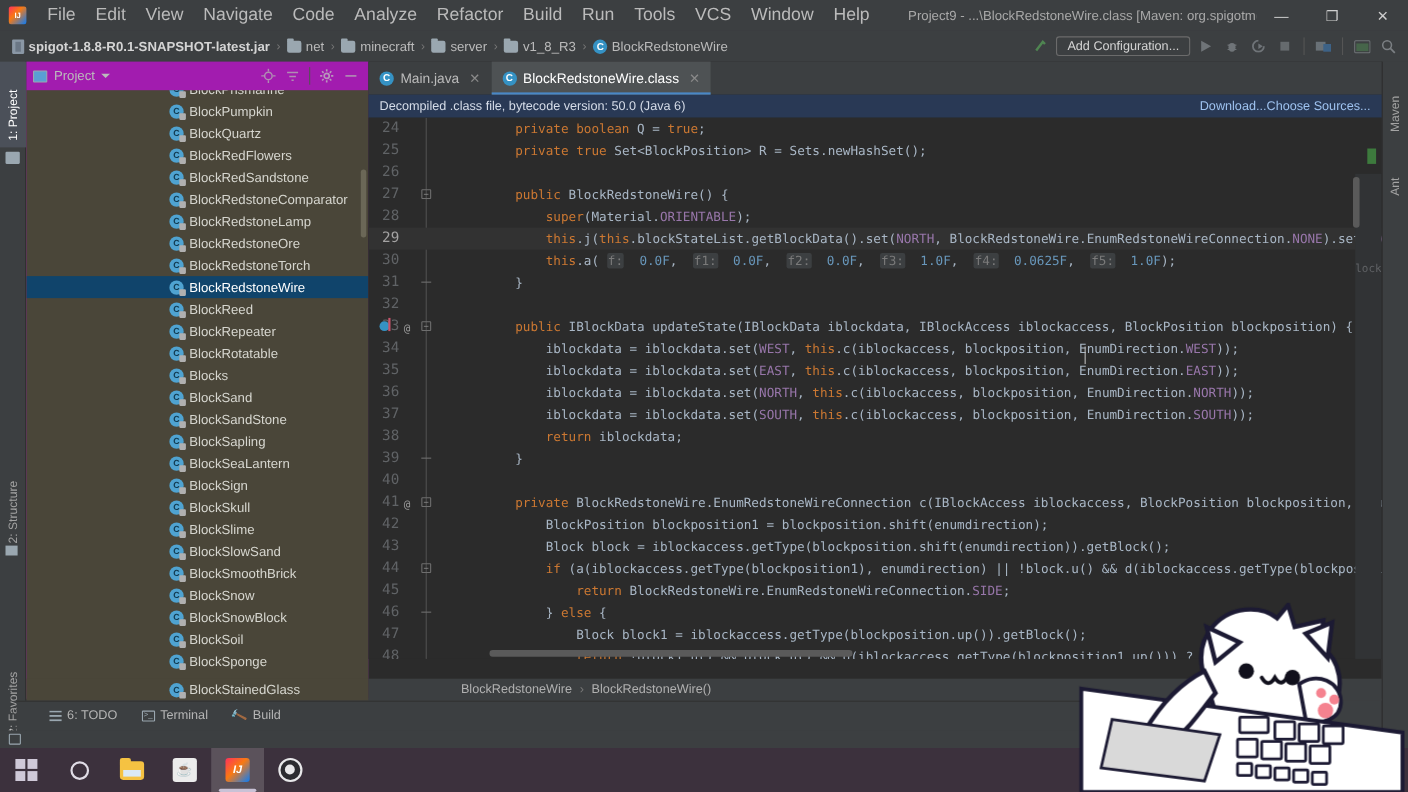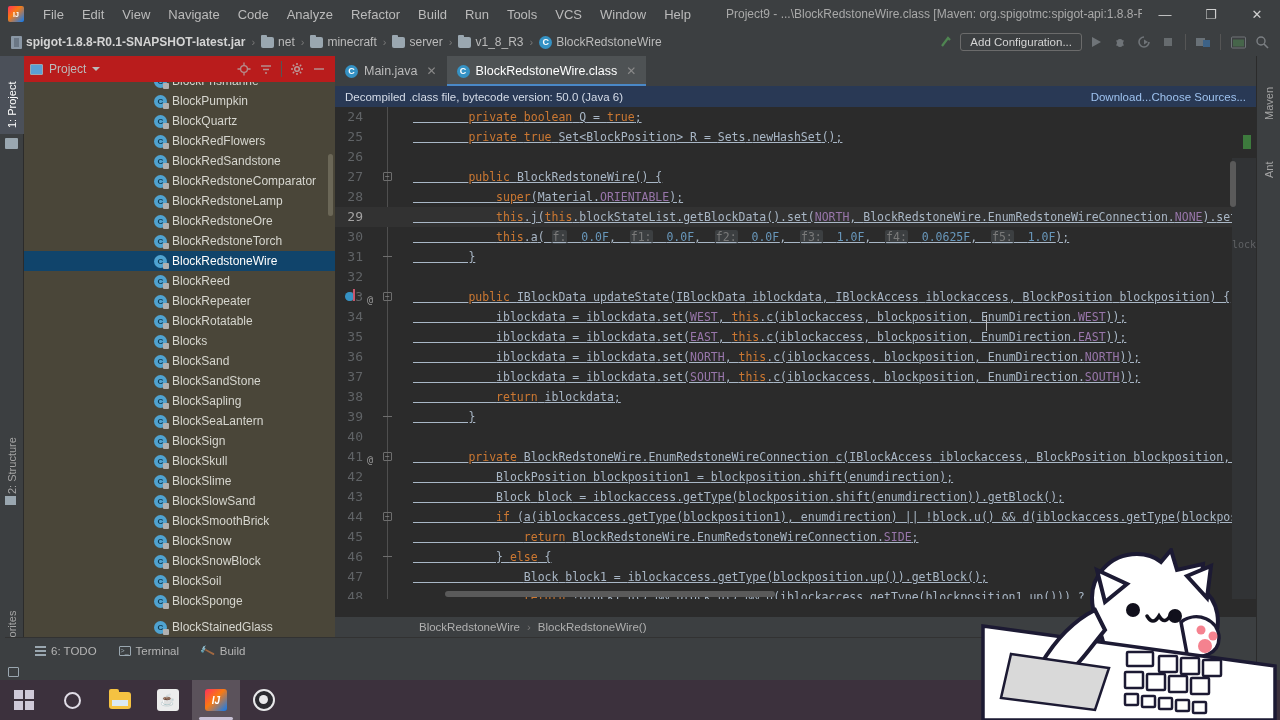--- a/index.html
+++ b/index.html
@@ -22,21 +22,21 @@
     background: linear-gradient(135deg, #fe315d 0%, #f97a12 40%, #087cfa 100%);
     position: relative; flex: none;
   }
   .ij-logo::after {
     content: "IJ"; position: absolute; inset: 0; color: #fff;
     font-size: 7px; font-weight: bold; display: flex;
     align-items: center; justify-content: center;
   }
   .menubar { display: flex; gap: 0; }
   .menu-item {
-    padding: 5px 9px; font-size: 13px; color: #bbbbbb; cursor: default;
+    padding: 5px 9px; font-size: 16px; color: #bbbbbb; cursor: default;
     white-space: nowrap;
   }
   .win-title {
     margin-left: 26px; font-size: 12px; color: #a9a9a9; white-space: nowrap;
     overflow: hidden;
   }
   .win-btns { margin-left: auto; display: flex; height: 28px; }
   .win-btn {
     width: 46px; height: 28px; display: flex; align-items: center;
     justify-content: center; color: #cfcfcf; font-size: 13px;
@@ -92,21 +92,21 @@
   }
   .vtab.sel { background: #4b5059; color: #ffffff; }
   .right-strip {
     position: absolute; right: 0; top: 56px; width: 24px; height: 608px;
     background: #3c3f41; border-left: 1px solid #2b2b2b;
   }
 
   
   .project-panel {
     position: absolute; left: 24px; top: 56px; width: 311px; height: 579px;
-    background: #b91c1c; display: flex; flex-direction: column;
+    background: #a21caf; display: flex; flex-direction: column;
   }
   .pp-header {
     height: 26px; display: flex; align-items: center; padding: 0 6px;
     font-size: 12px; color: #bbbbbb; gap: 6px;
   }
   .pp-title { display: flex; align-items: center; gap: 6px; }
   .pp-box {
     width: 13px; height: 11px; border: 1.5px solid #9aa7b0; border-radius: 1px;
     background: #5a9fd4;
   }
@@ -195,21 +195,21 @@
     position: absolute; left: 16px; top: 0; bottom: 0; width: 1px; background: #4f4f4f;
   }
   .ann { position:absolute; left:-10px; top:3px; font-size:10px; color:#9a9a9a; }
   .ovr-ico {
     position:absolute; left:-26px; top:5px; width:9px;height:9px;border-radius:50%;
     background:#3592c4;
   }
   .ovr-arrow {
     position:absolute; left:-18px; top:2px; width:2px;height:12px;background:#c7556c;
   }
-  .code-txt { flex: 1; padding-left: 6px; color: #a9b7c6; text-decoration: underline; }
+  .code-txt { flex: 1; padding-left: 6px; color: #a9b7c6; }
 
   .k  { color:#cc7832; }
   .num{ color:#6897bb; }
   .stc{ color:#9876aa; }       
   .prm{ color:#7a7a7a; background:#3c3f41; border-radius:2px; padding:0 1px; }
   .id { color:#a9b7c6; }
 
   .caret-bar {
     position:absolute; width:1px; height:16px; background:#bbbbbb; top:2px;
   }
@@ -235,21 +235,21 @@
   }
 
   .breadcrumb-bar {
     position: absolute; left: 335px; top: 617px; width: 921px; height: 20px;
     background: #3c3f41; display: flex; align-items: center; gap: 7px;
     padding-left: 84px; font-size: 11.5px; color: #b0b0b0;
   }
 
   
   .statusbar {
-    position: absolute; left: 5px; top: 637px; width: 1064px; height: 27px;
+    position: absolute; left: 15px; top: 637px; width: 1064px; height: 27px;
     background: #3c3f41; display: flex; align-items: center;
     padding-left: 30px; gap: 22px; font-size: 11.5px; color: #b5b5b5;
     border-top: 1px solid #323232;
   }
   .sb-item { display: flex; align-items: center; gap: 5px; }
   .sb-right { margin-left: auto; padding-right: 14px; display:flex; gap:16px; }
   .ico-todo {
     width: 11px; height: 11px; background:
       linear-gradient(#9aa7b0 0 2px, transparent 2px 4px) 0 0/100% 4px repeat;
   }

